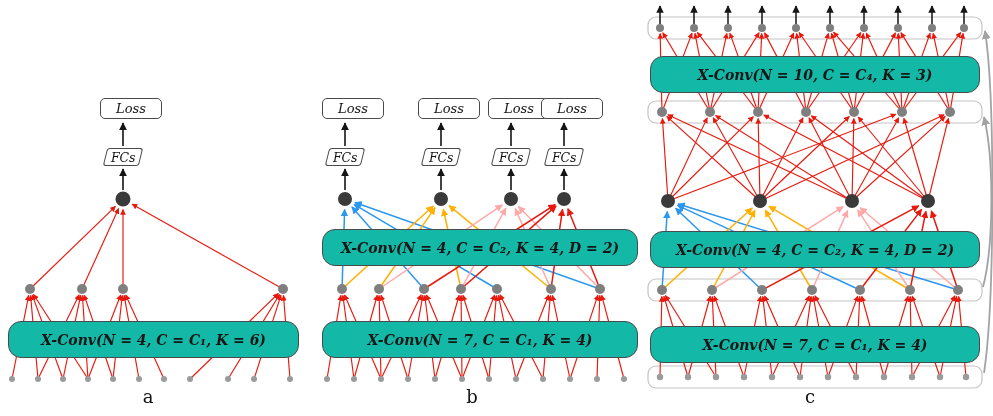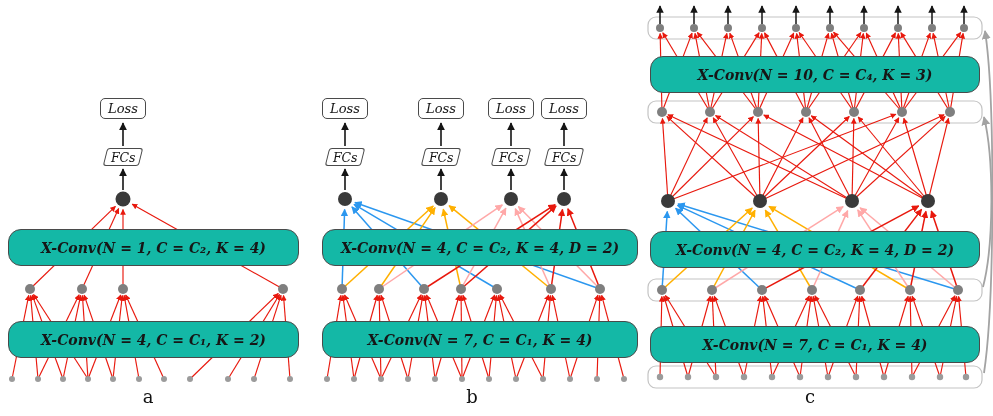--- a/index.html
+++ b/index.html
@@ -2,21 +2,21 @@
 <html><head>
 <meta charset="utf-8">
 <style>
   html,body{margin:0;padding:0}
   body{width:993px;height:416px;background:#ffffff;font-family:"DejaVu Serif","DejaVu Sans",serif}
   .stage{position:relative;width:993px;height:416px;overflow:hidden;background:#ffffff}
   #diagram{position:absolute;left:0;top:0}
   .conv-box{position:absolute;height:37px;box-sizing:border-box;border:1.4px solid #4a4a4a;
     border-radius:13px;background:#14b8a6;display:flex;align-items:center;justify-content:center;
     font-style:italic;font-weight:600;font-size:14px;color:#161616;white-space:nowrap}
-  .loss-box{position:absolute;width:46px;height:21px;box-sizing:border-box;border:1.3px solid #4a4a4a;
+  .loss-box{position:absolute;width:62px;height:21px;box-sizing:border-box;border:1.3px solid #4a4a4a;
     border-radius:5px;background:#ffffff;display:flex;align-items:center;justify-content:center;
     font-style:italic;font-size:13px;color:#161616}
   .fcs-box{position:absolute;width:36px;height:18px;box-sizing:border-box;border:1.3px solid #4a4a4a;
     border-radius:3px;background:#ffffff;transform:skewX(-14deg);
     display:flex;align-items:center;justify-content:center}
   .fcs-box span{display:inline-block;transform:skewX(14deg);font-style:italic;font-size:12.5px;color:#161616}
   .caption{position:absolute;width:24px;text-align:center;font-size:18px;color:#111111}
 </style>
 </head>
 <body>
@@ -287,22 +287,21 @@
       <circle cx="728" cy="28" r="4" fill="#7f7f7f"></circle>
       <circle cx="762" cy="28" r="4" fill="#7f7f7f"></circle>
       <circle cx="796" cy="28" r="4" fill="#7f7f7f"></circle>
       <circle cx="830" cy="28" r="4" fill="#7f7f7f"></circle>
       <circle cx="864" cy="28" r="4" fill="#7f7f7f"></circle>
       <circle cx="898" cy="28" r="4" fill="#7f7f7f"></circle>
       <circle cx="932" cy="28" r="4" fill="#7f7f7f"></circle>
       <circle cx="964" cy="28" r="4" fill="#7f7f7f"></circle>
     </svg>
 
-  <div class="conv-box" style="left:8px;top:321px;width:291px">X-Conv(N = 4, C = C₁, K = 2)</div>
-  <div class="conv-box" style="left:8px;top:229px;width:291px">X-Conv(N = 1, C = C₂, K = 4)</div>
+  <div class="conv-box" style="left:8px;top:321px;width:291px">X-Conv(N = 4, C = C₁, K = 6)</div>
   <div class="fcs-box" style="left:105px;top:148px">
     <span>FCs</span>
   </div>
   <div class="loss-box" style="left:100px;top:98px">Loss</div>
   <div class="caption" style="left:136px;top:386px">a</div>
 
   <div class="conv-box" style="left:322px;top:321px;width:316px">X-Conv(N = 7, C = C₁, K = 4)</div>
   <div class="conv-box" style="left:322px;top:229px;width:316px">X-Conv(N = 4, C = C₂, K = 4, D = 2)</div>
 
   <div class="fcs-box" style="left:327px;top:148px">

